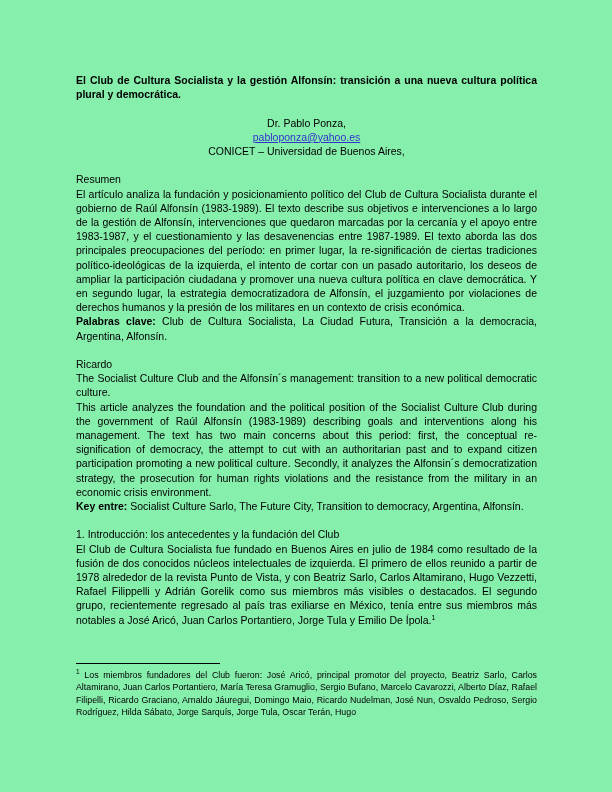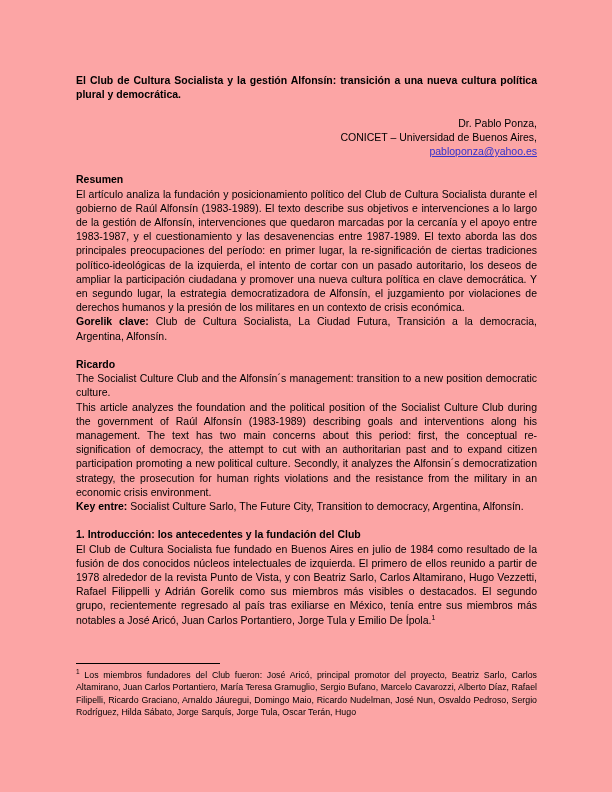--- a/index.html
+++ b/index.html
@@ -4,48 +4,48 @@
 <style>
   html, body {
     margin: 0;
     padding: 0;
     background: #ffffff;
   }
   .page {
     position: relative;
     width: 612px;
     height: 792px;
-    background: #fca5a5;
+    background: #86efac;
     font-family: "Liberation Sans", sans-serif;
     color: #000000;
     overflow: hidden;
   }
   .content {
     position: absolute;
     left: 76px;
     top: 73px;
     width: 461px;
   }
   .content p {
     margin: 0;
     font-size: 10.5px;
     line-height: 14.2px;
     text-align: justify;
   }
   .title-para {
     font-weight: bold;
   }
   .author-block p {
-    text-align: right;
+    text-align: center;
   }
   .gap {
     height: 14.2px;
   }
   .heading {
-    font-weight: bold;
+    font-weight: normal;
     text-align: right;
   }
   a.email-link {
     color: #3333CC;
     text-decoration: underline;
     cursor: pointer;
   }
   sup.fn-ref {
     font-size: 7px;
     line-height: 0;
@@ -78,39 +78,39 @@
 
 <div class="page">
   <div class="content">
 
     <p class="title-para">El Club de Cultura Socialista y la gestión Alfonsín: transición a una nueva cultura política plural y democrática.</p>
 
     <div class="gap"></div>
 
     <div class="author-block">
       <p>Dr. Pablo Ponza,</p>
+      <p><a class="email-link" href="pabloponza@yahoo.es">pabloponza@yahoo.es</a></p>
       <p>CONICET – Universidad de Buenos Aires,</p>
-      <p><a class="email-link" href="pabloponza@yahoo.es">pabloponza@yahoo.es</a></p>
     </div>
 
     <div class="gap"></div>
 
     <div>
       <p class="heading">Resumen</p>
       <p>El artículo analiza la fundación y posicionamiento político del Club de Cultura Socialista durante el gobierno de Raúl Alfonsín (1983-1989). El texto describe sus objetivos e intervenciones a lo largo de la gestión de Alfonsín, intervenciones que quedaron marcadas por la cercanía y el apoyo entre 1983-1987, y el cuestionamiento y las desavenencias entre 1987-1989. El texto aborda las dos principales preocupaciones del período: en primer lugar, la re-significación de ciertas tradiciones político-ideológicas de la izquierda, el intento de cortar con un pasado autoritario, los deseos de ampliar la participación ciudadana y promover una nueva cultura política en clave democrática. Y en segundo lugar, la estrategia democratizadora de Alfonsín, el juzgamiento por violaciones de derechos humanos y la presión de los militares en un contexto de crisis económica.</p>
       <p>
-        <b>Gorelik clave:</b><span> Club de Cultura Socialista, La Ciudad Futura, Transición a la democracia, Argentina, Alfonsín.</span>
+        <b>Palabras clave:</b><span> Club de Cultura Socialista, La Ciudad Futura, Transición a la democracia, Argentina, Alfonsín.</span>
       </p>
     </div>
 
     <div class="gap"></div>
 
     <div>
       <p class="heading">Ricardo</p>
-      <p>The Socialist Culture Club and the Alfonsín´s management: transition to a new position democratic culture.</p>
+      <p>The Socialist Culture Club and the Alfonsín´s management: transition to a new political democratic culture.</p>
       <p>This article analyzes the foundation and the political position of the Socialist Culture Club during the government of Raúl Alfonsín (1983-1989) describing goals and interventions along his management. The text has two main concerns about this period: first, the conceptual re-signification of democracy, the attempt to cut with an authoritarian past and to expand citizen participation promoting a new political culture. Secondly, it analyzes the Alfonsin´s democratization strategy, the prosecution for human rights violations and the resistance from the military in an economic crisis environment.</p>
       <p>
         <b>Key entre:</b><span> Socialist Culture Sarlo, The Future City, Transition to democracy, Argentina, Alfonsín.</span>
       </p>
     </div>
 
     <div class="gap"></div>
 
     <div>
       <p class="heading">1. Introducción: los antecedentes y la fundación del Club</p>

